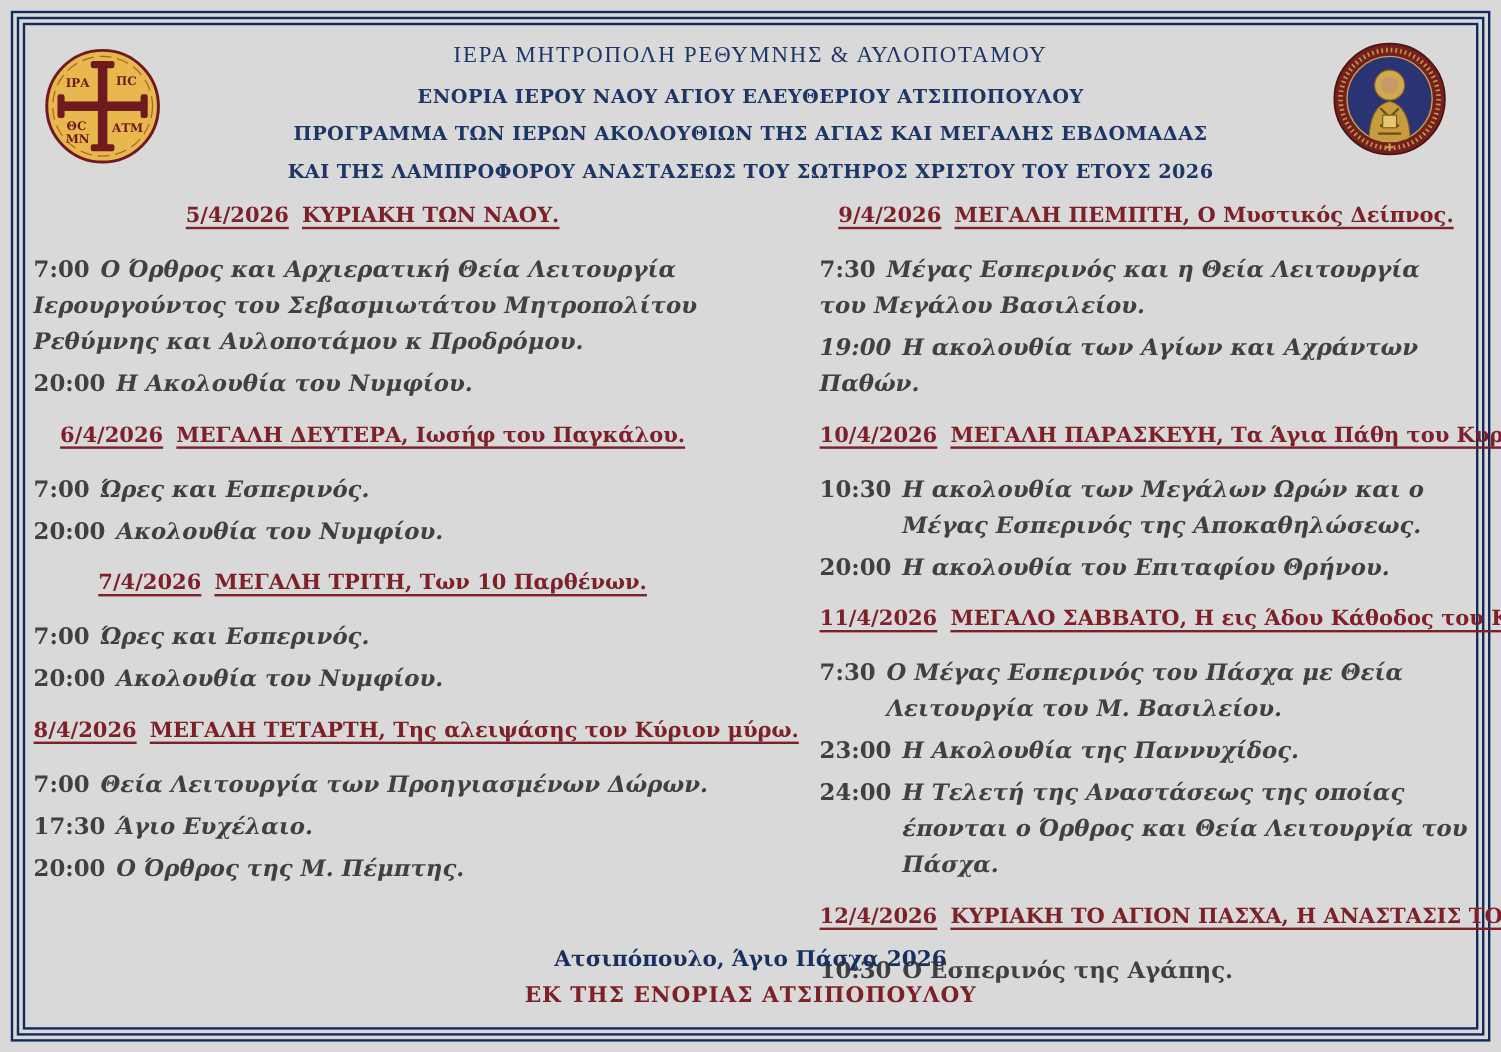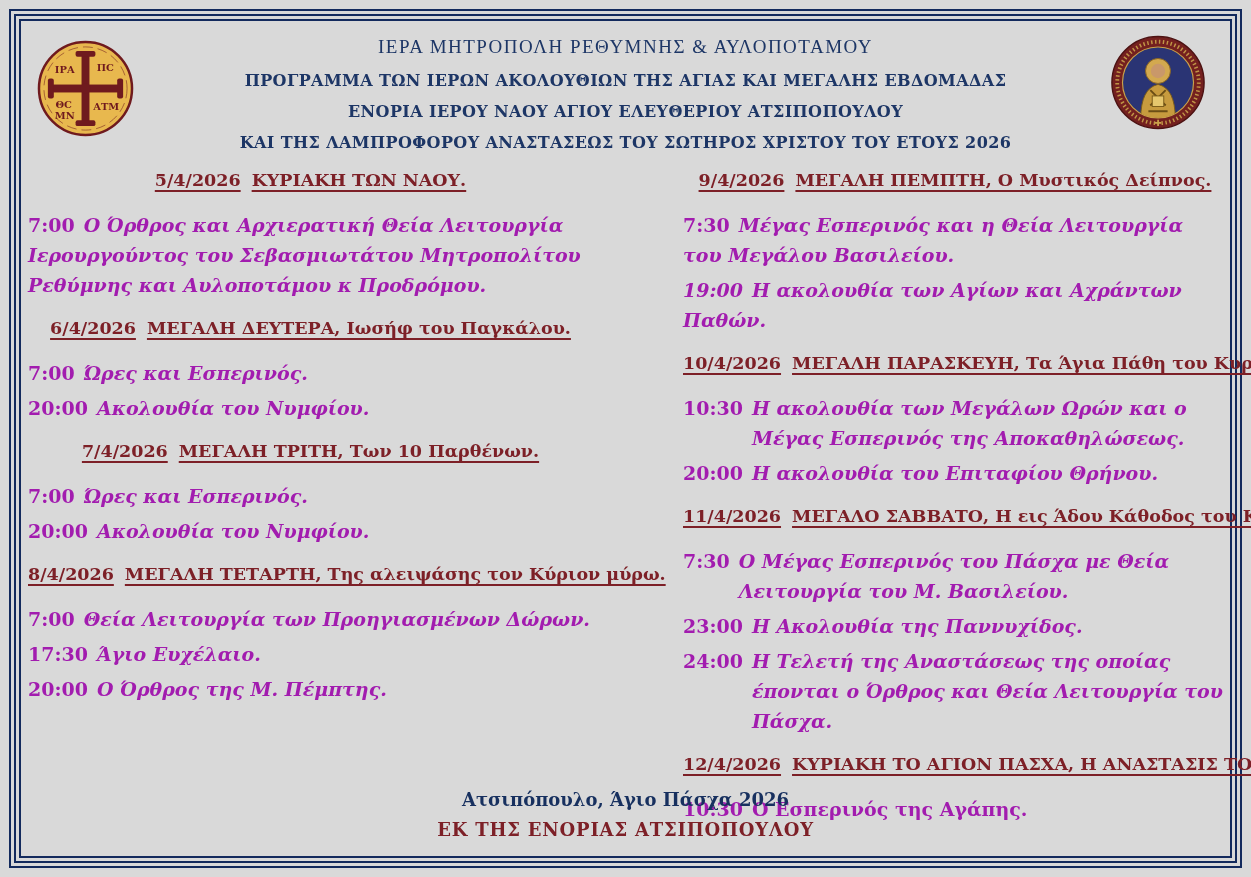--- a/index.html
+++ b/index.html
@@ -28,21 +28,21 @@
   .col-left{width:565px;flex:none;}
   .col-right{margin-left:90px;flex:1;min-width:0;}
 
   .sec{margin:0 0 18px;}
   .sec-heading{
     color:#7d2027;font-size:17.5px;font-weight:bold;text-align:center;
     margin:0 0 20px;text-decoration:underline;text-underline-offset:4px;
     -webkit-text-decoration-thickness:1.5px;text-decoration-thickness:1.5px;white-space:nowrap;
   }
   .sec-date{margin-right:11px;}
-  .item{color:#a21caf;font-size:19px;font-weight:bold;line-height:1.58;margin:0 0 5px;}
+  .item{color:#404040;font-size:19px;font-weight:bold;line-height:1.58;margin:0 0 5px;}
   .item .time{font-style:normal;margin-right:9px;}
   .item .text{font-style:italic;}
   .item.roman .text{font-style:normal;}
   .item.time-italic .time{font-style:italic;}
   .item.hang{display:flex;}
   .item.hang .time{flex:none;}
   .item.hang .text{flex:1;min-width:0;}
 
   
   .footer{position:absolute;left:0;right:0;top:789px;text-align:center;}
@@ -92,32 +92,33 @@
       <path d="M32 88 Q32 56 50 52 Q68 56 68 88 Z" fill="#c79b3e" stroke="#7a5c1a" stroke-width="1"></path>
       <path d="M42 58 L58 74 M58 58 L42 74 M40 80 L60 80" stroke="#6b4e16" stroke-width="2" fill="none"></path>
       <circle cx="50" cy="38" r="7.5" fill="#c9986a"></circle>
       <rect x="44" y="64" width="12" height="11" fill="#e6c76d" stroke="#7a5c1a" stroke-width="1"></rect>
     </g>
     <text x="50" y="95" fill="#c9a24a" font-size="9" text-anchor="middle" font-family="DejaVu Serif,serif">✚</text>
   </svg>
 
   <div class="header">
     <p class="h1">ΙΕΡΑ ΜΗΤΡΟΠΟΛΗ ΡΕΘΥΜΝΗΣ &amp; ΑΥΛΟΠΟΤΑΜΟΥ</p>
+    <p class="hb">ΕΝΟΡΙΑ ΙΕΡΟΥ ΝΑΟΥ ΑΓΙΟΥ ΕΛΕΥΘΕΡΙΟΥ ΑΤΣΙΠΟΠΟΥΛΟΥ</p>
     <p class="hb">ΠΡΟΓΡΑΜΜΑ ΤΩΝ ΙΕΡΩΝ ΑΚΟΛΟΥΘΙΩΝ ΤΗΣ ΑΓΙΑΣ ΚΑΙ ΜΕΓΑΛΗΣ ΕΒΔΟΜΑΔΑΣ</p>
-    <p class="hb">ΕΝΟΡΙΑ ΙΕΡΟΥ ΝΑΟΥ ΑΓΙΟΥ ΕΛΕΥΘΕΡΙΟΥ ΑΤΣΙΠΟΠΟΥΛΟΥ</p>
     <p class="hb">ΚΑΙ ΤΗΣ ΛΑΜΠΡΟΦΟΡΟΥ ΑΝΑΣΤΑΣΕΩΣ ΤΟΥ ΣΩΤΗΡΟΣ ΧΡΙΣΤΟΥ ΤΟΥ ΕΤΟΥΣ 2026</p>
   </div>
 
   <div class="main">
 
     <div class="col-left">
 
       <section class="sec">
         <h2 class="sec-heading"><span class="sec-date">5/4/2026</span><span>ΚΥΡΙΑΚΗ ΤΩΝ ΝΑΟΥ.</span></h2>
         <p class="item"><span class="time">7:00</span><span class="text">Ο Όρθρος και Αρχιερατική Θεία Λειτουργία Ιερουργούντος του Σεβασμιωτάτου Μητροπολίτου Ρεθύμνης και Αυλοποτάμου κ Προδρόμου.</span></p>
+        <p class="item"><span class="time">20:00</span><span class="text">Η Ακολουθία του Νυμφίου.</span></p>
       </section>
 
       <section class="sec">
         <h2 class="sec-heading"><span class="sec-date">6/4/2026</span><span>ΜΕΓΑΛΗ ΔΕΥΤΕΡΑ, Ιωσήφ του Παγκάλου.</span></h2>
         <p class="item"><span class="time">7:00</span><span class="text">Ώρες και Εσπερινός.</span></p>
         <p class="item"><span class="time">20:00</span><span class="text">Ακολουθία του Νυμφίου.</span></p>
       </section>
 
       <section class="sec">
         <h2 class="sec-heading"><span class="sec-date">7/4/2026</span><span>ΜΕΓΑΛΗ ΤΡΙΤΗ, Των 10 Παρθένων.</span></h2>

